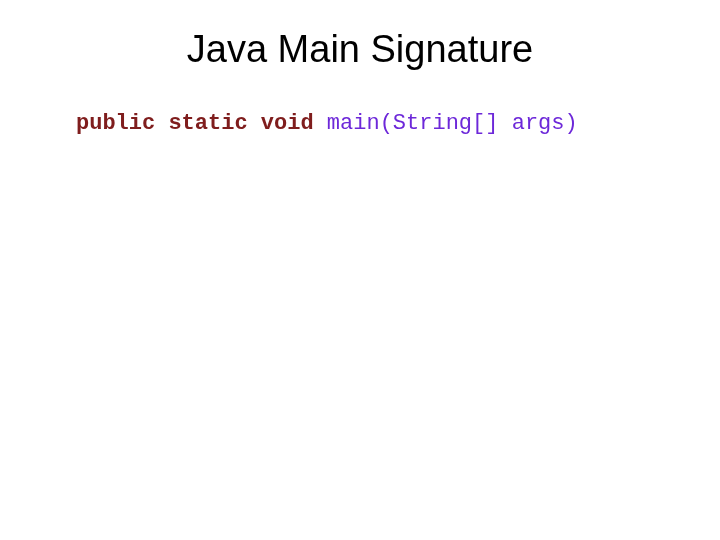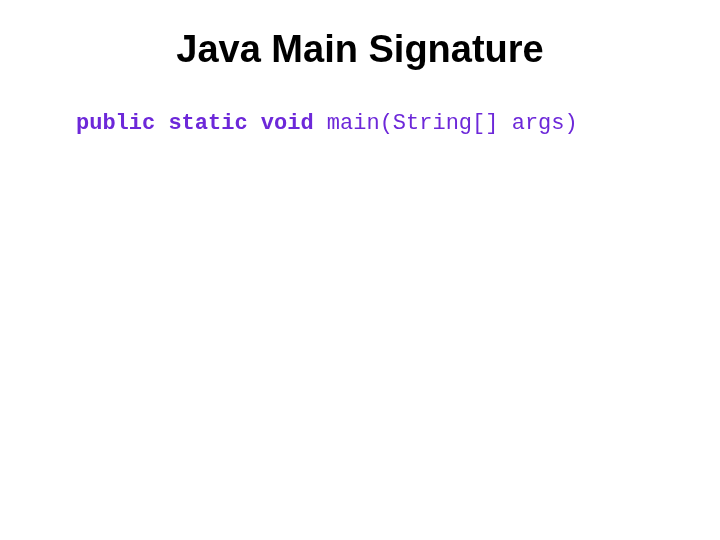--- a/index.html
+++ b/index.html
@@ -15,21 +15,21 @@
       color: #000000;
       position: relative;
     }
     .slide {
       width: 100%;
       height: 100%;
       padding: 24px 40px;
     }
     .title {
       font-size: 38px;
-      font-weight: 700;
+      font-weight: 400;
       text-align: center;
       margin-bottom: 40px;
       margin-top: 4px;
     }
     .bullet-main {
       font-size: 27px;
       margin-left: 0;
       margin-bottom: 12px;
       display: flex;
       align-items: flex-start;
@@ -54,21 +54,21 @@
       margin-right: 10px;
     }
     .code-line {
       font-family: "Courier New", Courier, monospace;
       font-size: 22px;
       margin-left: 36px;
       margin-top: 30px;
       white-space: nowrap;
     }
     .kw {
-      color: #6d28d9;
+      color: #7f1d1d;
       font-weight: bold;
     }
     .plain {
       color: #6d28d9;
     }
   </style>
 </head>
 <body>
 
 <div class="slide">

